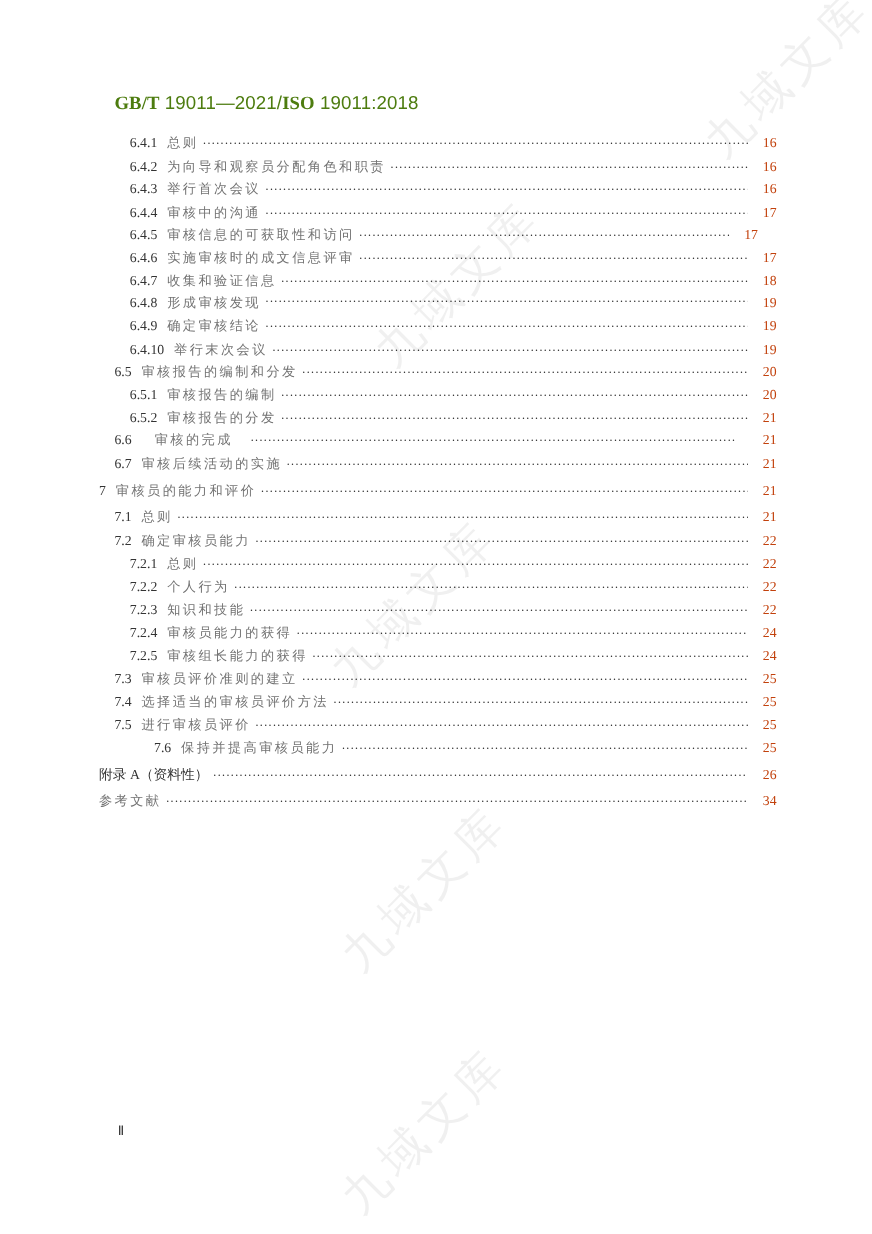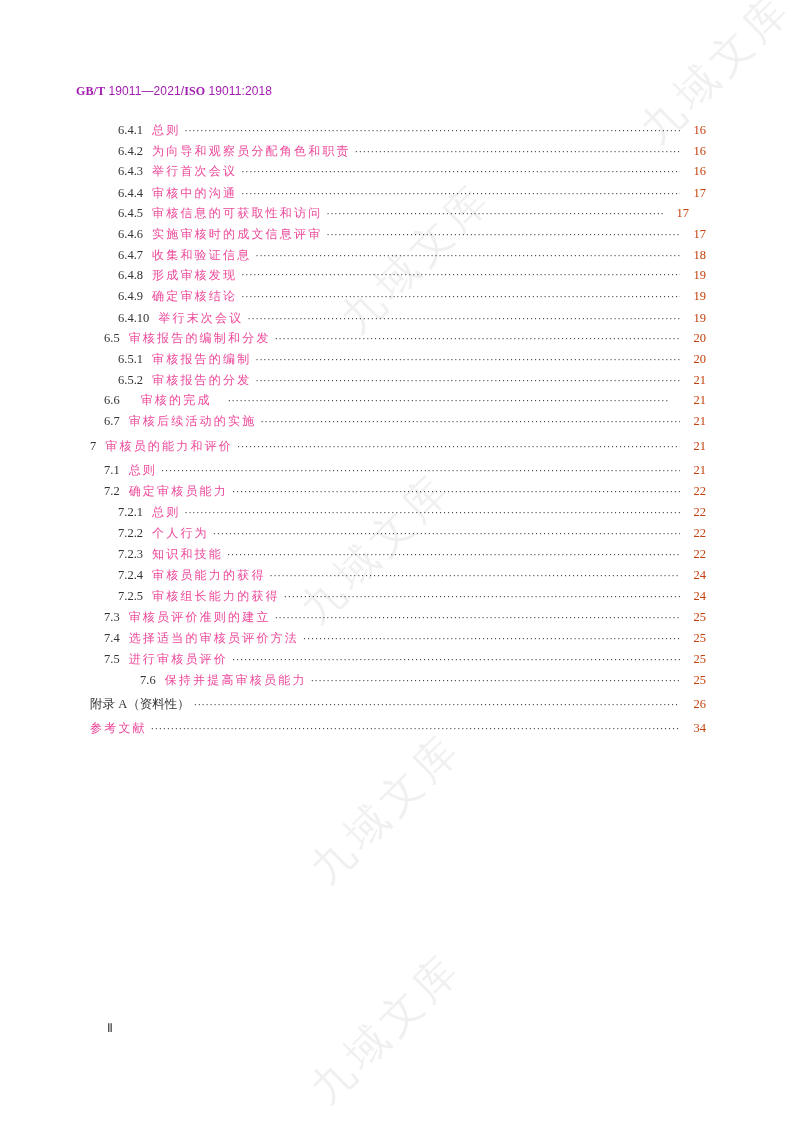--- a/index.html
+++ b/index.html
@@ -2,32 +2,32 @@
 <html><head>
 <meta charset="utf-8">
 <style>
   html, body { margin: 0; padding: 0; background: #ffffff; }
   body {
     width: 793px; height: 1122px; position: relative; overflow: hidden;
     font-family: "DejaVu Serif", "Liberation Serif", serif;
     color: #2a2a2a;
   }
   .header {
-    position: absolute; left: 76px; top: 84px;
-    font-size: 12px; color: #a21caf; letter-spacing: 0.1px;
+    position: absolute; left: 104px; top: 84px;
+    font-size: 17px; color: #4d7c0f; letter-spacing: 0.1px;
   }
   .header .b { font-weight: bold; font-family: "Liberation Serif", serif; }
   .header .n { font-family: "Liberation Sans", sans-serif; }
   .toc { position: absolute; left: 0; top: 0; width: 793px; }
   .row {
     position: absolute; display: flex; align-items: baseline;
     font-size: 12px; height: 18px; line-height: 18px; white-space: nowrap;
   }
   .row .num { color: #333; font-family: "Liberation Serif", serif; font-size: 12.5px; }
-  .row .title { color: #ec4899; letter-spacing: 2.2px; margin-left: 9px; }
+  .row .title { color: #737373; letter-spacing: 2.2px; margin-left: 9px; }
   .row .leader {
     flex: 1; overflow: hidden; margin: 0 4px; color: #333;
     font-size: 10px; letter-spacing: 0.8px;
   }
   .row .leader::before {
     content: "··································································································································································································";
   }
   .row .page {
     width: 22px; text-align: right; color: #c2410c;
     font-family: "Liberation Serif", serif; font-size: 12.5px;

